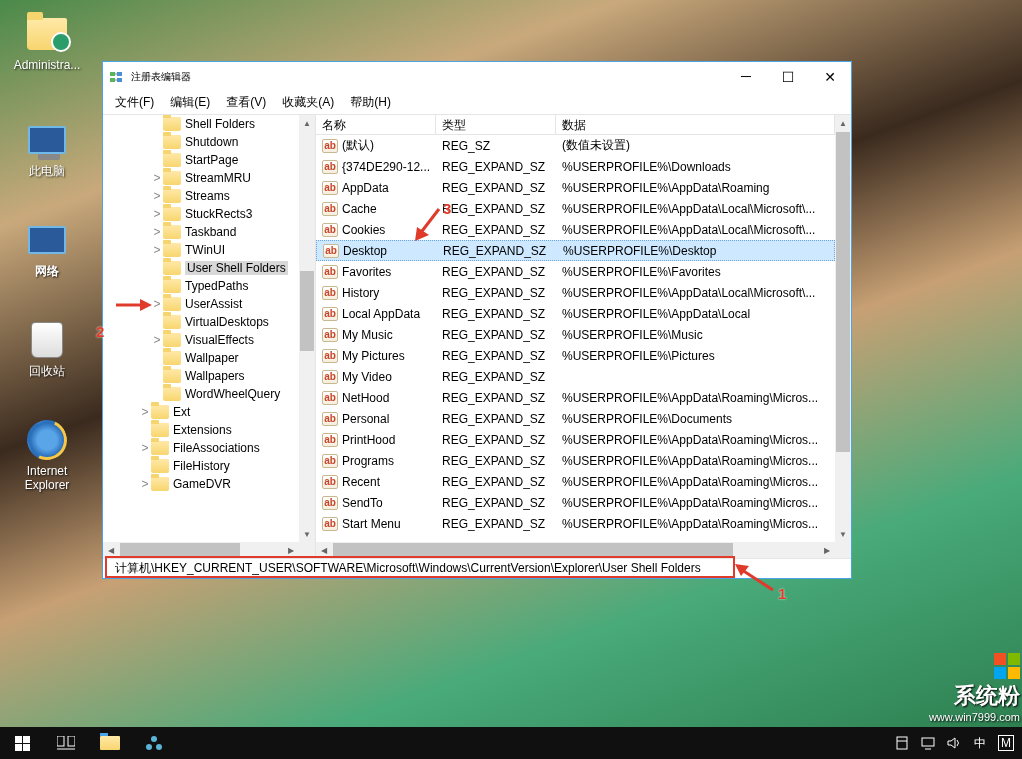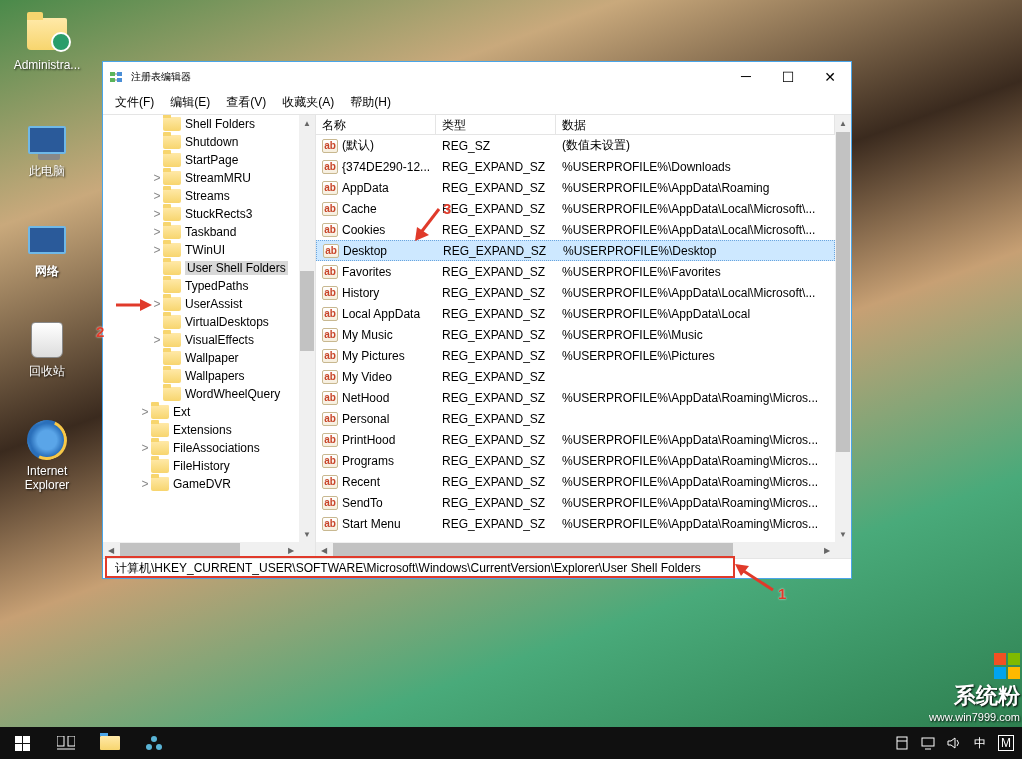--- a/index.html
+++ b/index.html
@@ -454,20 +454,21 @@
               </div>
               <div class="cell col-type">REG_EXPAND_SZ</div>
               <div class="cell col-data">%USERPROFILE%\AppData\Roaming\Micros...</div>
             </div>
             <div class="list-row">
               <div class="cell name col-name">
                 <span class="icon-ab">ab</span>
                 <span>Personal</span>
               </div>
               <div class="cell col-type">REG_EXPAND_SZ</div>
+              <div class="cell col-data">%USERPROFILE%\Documents</div>
             </div>
             <div class="list-row">
               <div class="cell name col-name">
                 <span class="icon-ab">ab</span>
                 <span>PrintHood</span>
               </div>
               <div class="cell col-type">REG_EXPAND_SZ</div>
               <div class="cell col-data">%USERPROFILE%\AppData\Roaming\Micros...</div>
             </div>
             <div class="list-row">

